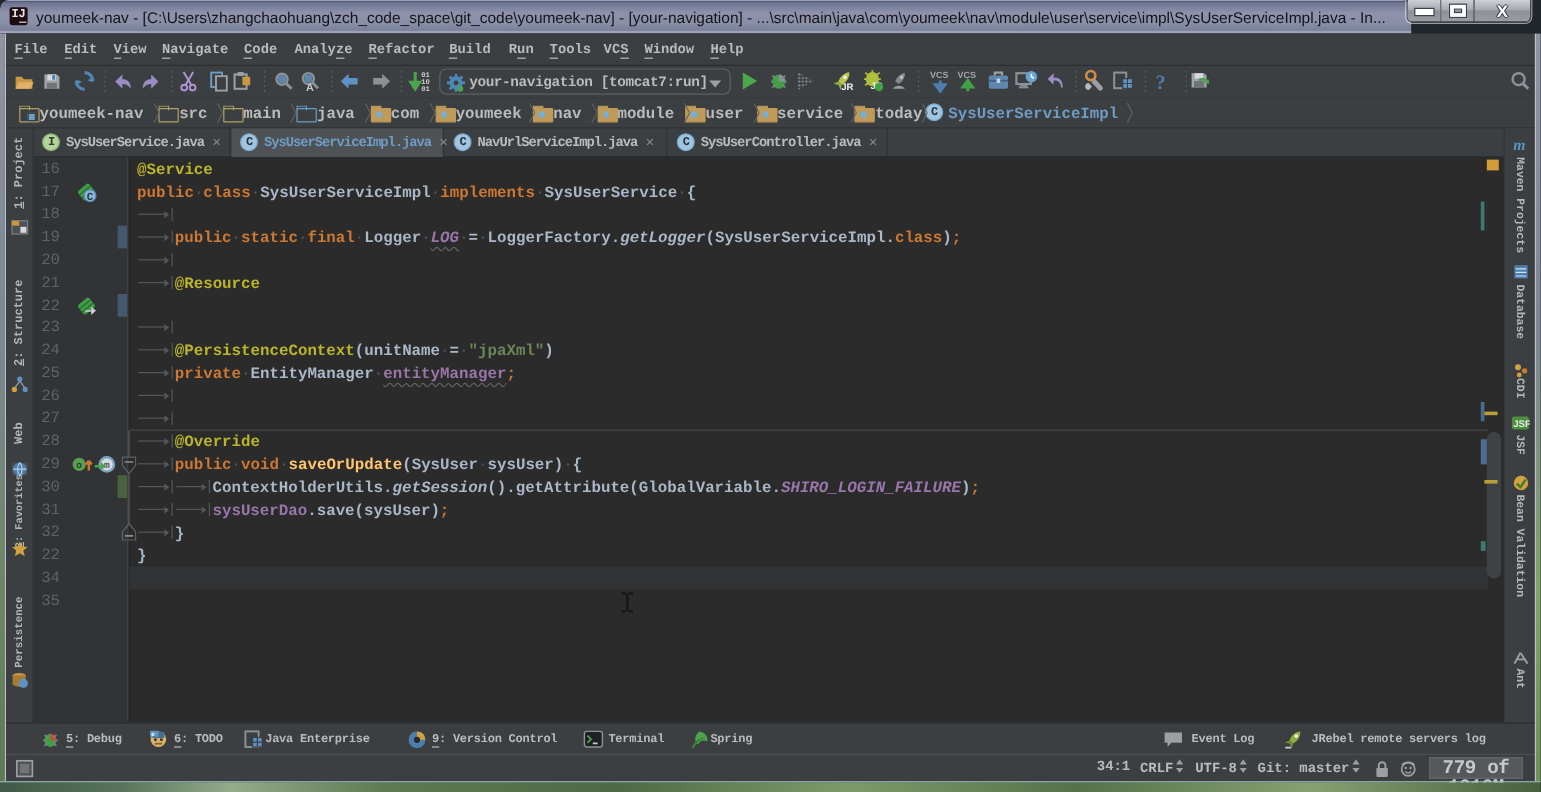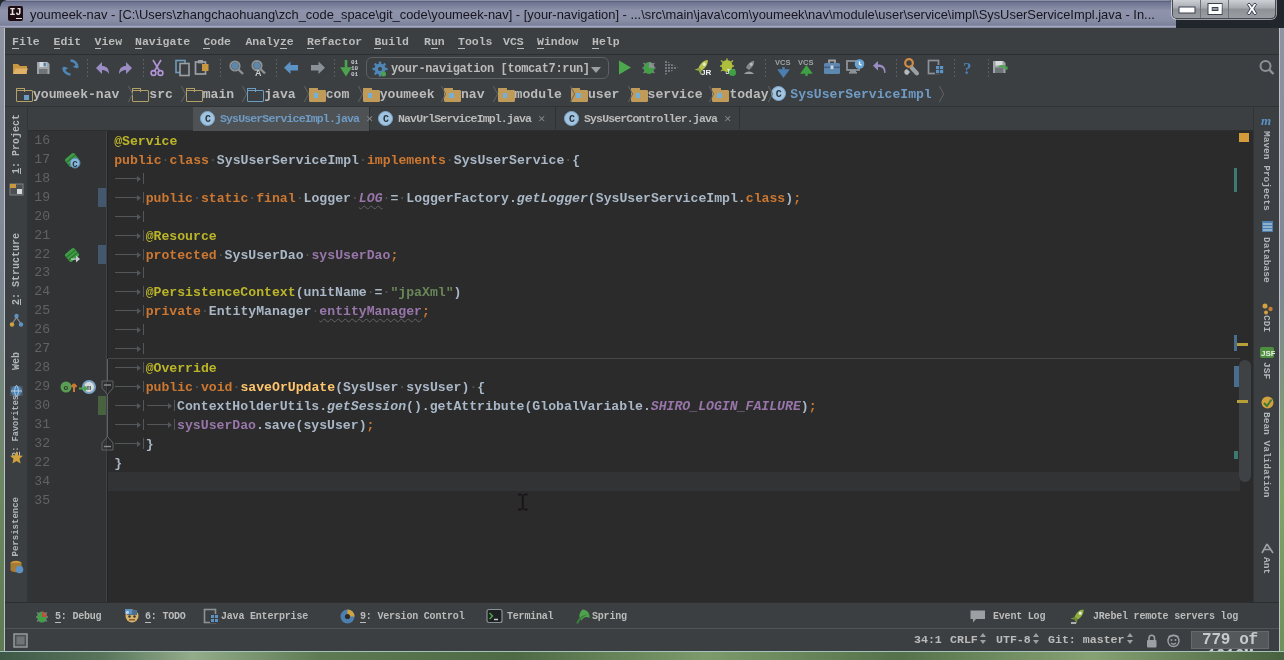--- a/index.html
+++ b/index.html
@@ -351,20 +351,21 @@
       <div class="chev" style="left:429.9px"></div>
       <div class="chev" style="left:481.6px"></div>
       <div class="chev" style="left:559px"></div>
       <div class="chev" style="left:616.5px"></div>
       <div class="chev" style="left:697.7px"></div>
       <div class="chev" style="left:757.3px"></div>
       <div class="chev" style="left:928px"></div>
     </div>
   </div>
   <div id="tabbar">
+    <div class="tab" style="left:0px;width:164px;"><span class="iicon ticon">I</span>SysUserService.java<span class="x">✕</span></div>
     <div class="tab sel" style="left:165px;width:177px;"><span class="cicon ticon">C</span>SysUserServiceImpl.java<span class="x">✕</span></div>
     <div class="tab" style="left:343px;width:185px;"><span class="cicon ticon">C</span>NavUrlServiceImpl.java<span class="x">✕</span></div>
     <div class="tab" style="left:529px;width:183px;"><span class="cicon ticon">C</span>SysUserController.java<span class="x">✕</span></div>
   </div>
   <div id="lstripe">
     <div class="vlabel up" style="left:6px;top:7px;"><u>1</u>: Project</div>
     <svg class="icon" style="left:4px;top:75px" width="15" height="15">
         <rect x="1" y="2" width="13" height="11" fill="#4d5052" stroke="#7c8184" stroke-width="1"></rect>
         <rect x="1" y="2" width="6" height="4" fill="#c9973f"></rect>
         <rect x="8" y="7" width="5" height="5" fill="#d7dadd"></rect>
@@ -491,21 +492,20 @@
   </div>
   <div id="editor">
     <div class="curline" style="top:341px;"></div>
     <div class="methodsep"></div>
     <div class="codeline" style="top:1px"><span class="ann">@Service</span></div>
     <div class="codeline" style="top:20px"><span class="k">public</span><b class="ws">·</b><span class="k">class</span><b class="ws">·</b>SysUserServiceImpl<b class="ws">·</b><span class="k">implements</span><b class="ws">·</b>SysUserService<b class="ws">·</b>{</div>
     <div class="codeline" style="top:39px"><span class="tabarrow"><span class="bar"></span></span></div>
     <div class="codeline" style="top:58px"><span class="tabarrow"><span class="bar"></span></span><span class="k">public</span><b class="ws">·</b><span class="k">static</span><b class="ws">·</b><span class="k">final</span><b class="ws">·</b>Logger<b class="ws">·</b><span class="fld it wavy">LOG</span><b class="ws">·</b>=<b class="ws">·</b>LoggerFactory.<span class="it">getLogger</span>(SysUserServiceImpl.<span class="k">class</span>)<span class="k">;</span></div>
     <div class="codeline" style="top:77px"><span class="tabarrow"><span class="bar"></span></span></div>
     <div class="codeline" style="top:96px"><span class="tabarrow"><span class="bar"></span></span><span class="ann">@Resource</span></div>
-    <div class="codeline" style="top:115px"><span class="tabarrow"><span class="bar"></span></span><span class="k">protected</span><b class="ws">·</b>SysUserDao<b class="ws">·</b><span class="fld">sysUserDao</span><span class="k">;</span></div>
     <div class="codeline" style="top:133px"><span class="tabarrow"><span class="bar"></span></span></div>
     <div class="codeline" style="top:152px"><span class="tabarrow"><span class="bar"></span></span><span class="ann">@PersistenceContext</span>(unitName<b class="ws">·</b>=<b class="ws">·</b><span class="str">"jpaXml"</span>)</div>
     <div class="codeline" style="top:171px"><span class="tabarrow"><span class="bar"></span></span><span class="k">private</span><b class="ws">·</b>EntityManager<b class="ws">·</b><span class="fld wavy">entityManager</span><span class="k">;</span></div>
     <div class="codeline" style="top:190px"><span class="tabarrow"><span class="bar"></span></span></div>
     <div class="codeline" style="top:209px"><span class="tabarrow"><span class="bar"></span></span></div>
     <div class="codeline" style="top:228px"><span class="tabarrow"><span class="bar"></span></span><span class="ann">@Override</span></div>
     <div class="codeline" style="top:266px"><span class="tabarrow"><span class="bar"></span></span><span class="tabarrow"><span class="bar"></span></span>ContextHolderUtils.<span class="it">getSession</span>().getAttribute(GlobalVariable.<span class="fld it">SHIRO_LOGIN_FAILURE</span>)<span class="k">;</span></div>
     <div class="codeline" style="top:247px"><span class="tabarrow"><span class="bar"></span></span><span class="k">public</span><b class="ws">·</b><span class="k">void</span><b class="ws">·</b><span class="mth">saveOrUpdate</span>(SysUser<b class="ws">·</b>sysUser)<b class="ws">·</b>{</div>
     <div class="codeline" style="top:285px"><span class="tabarrow"><span class="bar"></span></span><span class="tabarrow"><span class="bar"></span></span><span class="fld">sysUserDao</span>.save(sysUser)<span class="k">;</span></div>
     <div class="codeline" style="top:304px"><span class="tabarrow"><span class="bar"></span></span>}</div>

